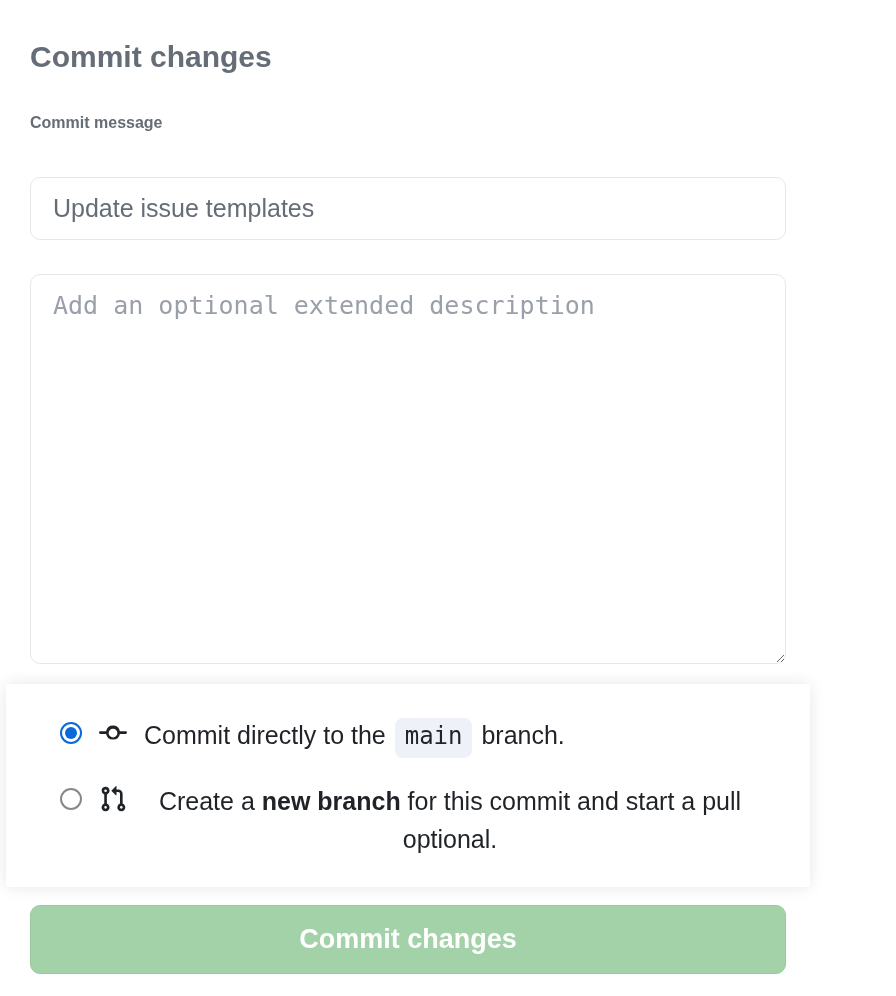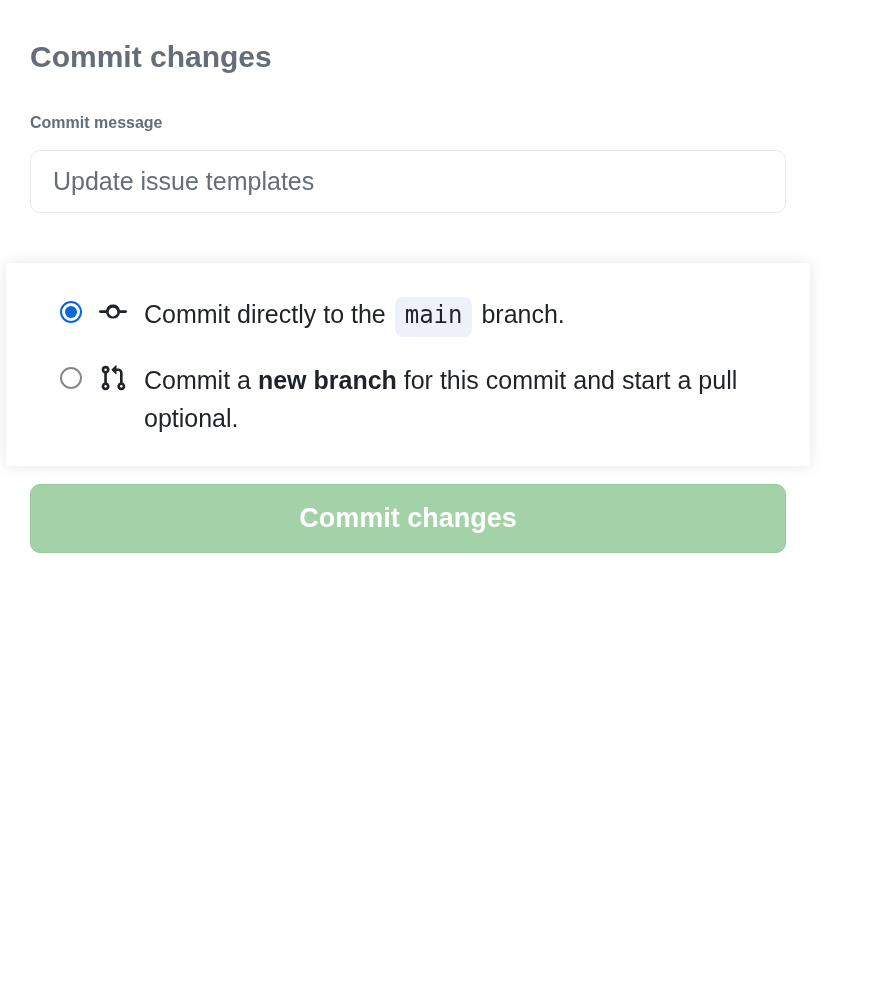--- a/index.html
+++ b/index.html
@@ -30,20 +30,21 @@
   .text-input {
     width: 100%;
     background: #ffffff;
     border: 1px solid #e5e7ea;
     border-radius: 10px;
     font-size: 25px;
     color: #656d76;
     padding: 14px 22px;
     line-height: 1.3;
     outline: none;
+    margin-top: 27px;
   }
   .text-input::placeholder { color: #808893; }
   .textarea-input {
     width: 100%;
     background: #ffffff;
     border: 1px solid #e5e7ea;
     border-radius: 10px;
     font-size: 25px;
     color: #656d76;
     padding: 16px 22px;
@@ -94,20 +95,21 @@
     width: 28px;
     height: 28px;
     flex-shrink: 0;
     margin-top: 3px;
     color: #1f2328;
   }
   .radio-label {
     font-size: 25px;
     line-height: 1.55;
     color: #1f2328;
+    text-align: center;
   }
   .radio-label .branch-chip {
     display: inline-block;
     background: #eef2f8;
     border-radius: 8px;
     padding: 0px 10px 3px 10px;
     font-family: ui-monospace, SFMono-Regular, "SF Mono", Menlo, Consolas, monospace;
     font-size: 24px;
     color: #1f2328;
     vertical-align: baseline;
@@ -135,20 +137,21 @@
 
 <div class="container">
 
   <h2 class="page-title">Commit changes</h2>
 
   <label class="field-label">Commit message</label>
   <input type="text" class="text-input" value="Update issue templates" style="">
 
   <div class="spacer-lg"></div>
 
+  <textarea class="textarea-input" placeholder="Add an optional extended description" style=""></textarea>
 
   <div class="radio-panel">
 
     <div class="radio-row">
       <span class="radio checked"></span>
       <span class="radio-icon">
         <svg viewBox="0 0 16 16" width="28" height="28" fill="currentColor">
           <path d="M11.93 8.5a4.002 4.002 0 0 1-7.86 0H.75a.75.75 0 0 1 0-1.5h3.32a4.002 4.002 0 0 1 7.86 0h3.32a.75.75 0 0 1 0 1.5ZM10.5 8a2.5 2.5 0 1 0-5 0 2.5 2.5 0 0 0 5 0Z"></path>
         </svg>
       </span>
@@ -158,21 +161,21 @@
     </div>
 
     <div class="radio-row">
       <span class="radio"></span>
       <span class="radio-icon">
         <svg viewBox="0 0 16 16" width="28" height="28" fill="currentColor">
           <path d="M1.5 3.25a2.25 2.25 0 1 1 3 2.122v5.256a2.251 2.251 0 1 1-1.5 0V5.372A2.25 2.25 0 0 1 1.5 3.25Zm5.677-.177L9.573.677A.25.25 0 0 1 10 .854V2.5h1A2.5 2.5 0 0 1 13.5 5v5.628a2.251 2.251 0 1 1-1.5 0V5a1 1 0 0 0-1-1h-1v1.646a.25.25 0 0 1-.427.177L7.177 3.427a.25.25 0 0 1 0-.354ZM3.75 2.5a.75.75 0 1 0 0 1.5.75.75 0 0 0 0-1.5Zm0 9.5a.75.75 0 1 0 0 1.5.75.75 0 0 0 0-1.5Zm8.25.75a.75.75 0 1 0 1.5 0 .75.75 0 0 0-1.5 0Z"></path>
         </svg>
       </span>
       <span class="radio-label">
-        <span>Commit a </span><strong>new branch</strong><span> for this commit and start a pull optional.</span>
+        <span>Create a </span><strong>new branch</strong><span> for this commit and start a pull optional.</span>
       </span>
     </div>
 
   </div>
 
   <button class="commit-btn">Commit changes</button>
 
 </div>
 
 </body></html>

